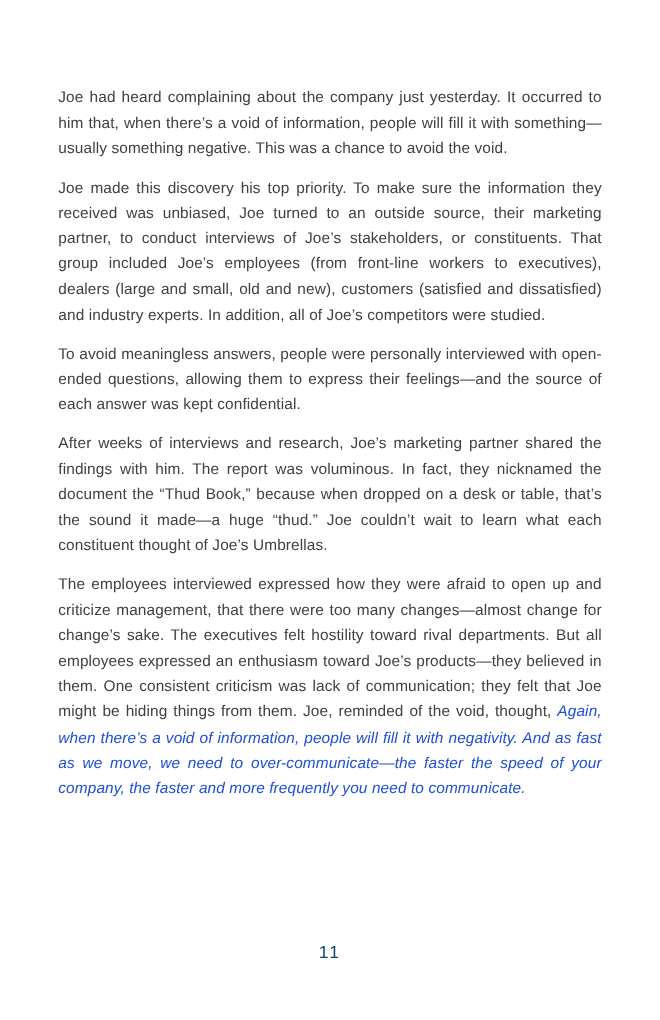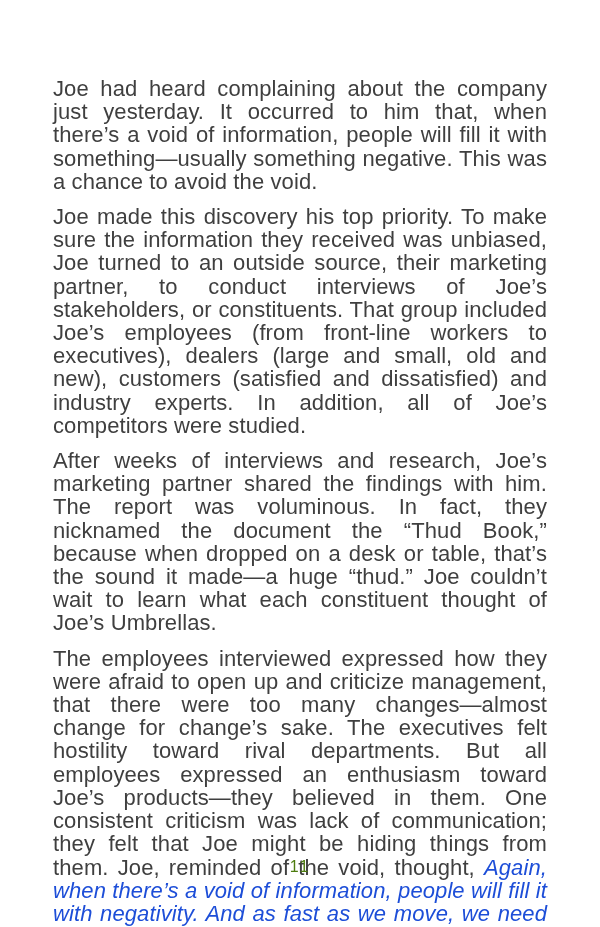--- a/index.html
+++ b/index.html
@@ -19,21 +19,21 @@
     background: #ffffff;
     overflow: hidden;
   }
   .content {
     position: absolute;
     left: 53px;
     top: 77px;
     width: 494px;
   }
   .para {
-    font-size: 22px;
+    font-size: 14px;
     line-height: 23.2px;
     color: #3f3f3f;
     text-align: justify;
     margin: 0 0 12px 0;
     letter-spacing: 0.1px;
   }
   .para:last-child {
     margin-bottom: 0;
   }
   .italic-passage {
@@ -41,27 +41,28 @@
     color: #1d4ed8;
   }
   .page-number {
     position: absolute;
     left: 0;
     top: 858px;
     width: 600px;
     text-align: center;
     font-size: 16px;
     letter-spacing: 2px;
-    color: #4d7c0f;
+    color: #0c4a6e;
   }
 </style>
 </head>
 <body>
 
 <div class="page">
   <div class="content">
     <p class="para">Joe had heard complaining about the company just yesterday. It occurred to him that, when there’s a void of information, people will fill it with something—usually something negative. This was a chance to avoid the void.</p>
     <p class="para">Joe made this discovery his top priority. To make sure the information they received was unbiased, Joe turned to an outside source, their marketing partner, to conduct interviews of Joe’s stakeholders, or constituents. That group included Joe’s employees (from front-line workers to executives), dealers (large and small, old and new), customers (satisfied and dissatisfied) and industry experts. In addition, all of Joe’s competitors were studied.</p>
+    <p class="para">To avoid meaningless answers, people were personally interviewed with open-ended questions, allowing them to express their feelings—and the source of each answer was kept confidential.</p>
     <p class="para">After weeks of interviews and research, Joe’s marketing partner shared the findings with him. The report was voluminous. In fact, they nicknamed the document the “Thud Book,” because when dropped on a desk or table, that’s the sound it made—a huge “thud.” Joe couldn’t wait to learn what each constituent thought of Joe’s Umbrellas.</p>
     <p class="para"><span>The employees interviewed expressed how they were afraid to open up and criticize management, that there were too many changes—almost change for change’s sake. The executives felt hostility toward rival departments. But all employees expressed an enthusiasm toward Joe’s products—they believed in them. One consistent criticism was lack of communication; they felt that Joe might be hiding things from them. Joe, reminded of the void, thought, </span><span class="italic-passage">Again, when there’s a void of information, people will fill it with negativity. And as fast as we move, we need to over-communicate—the faster the speed of your company, the faster and more frequently you need to communicate.</span></p>
   </div>
   <div class="page-number">11</div>
 </div>
 
 </body></html>

